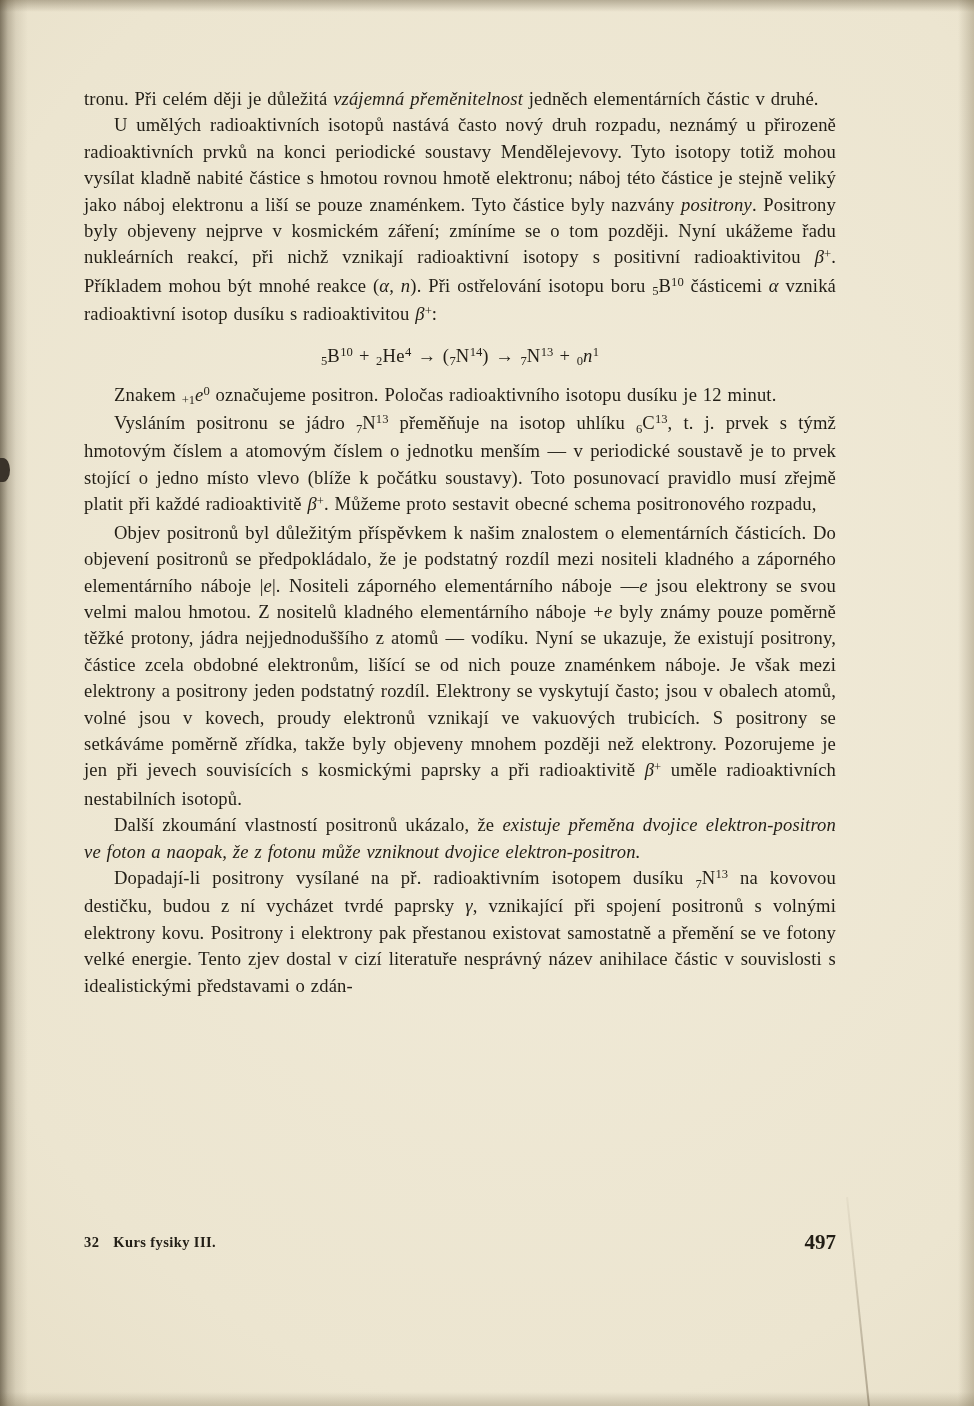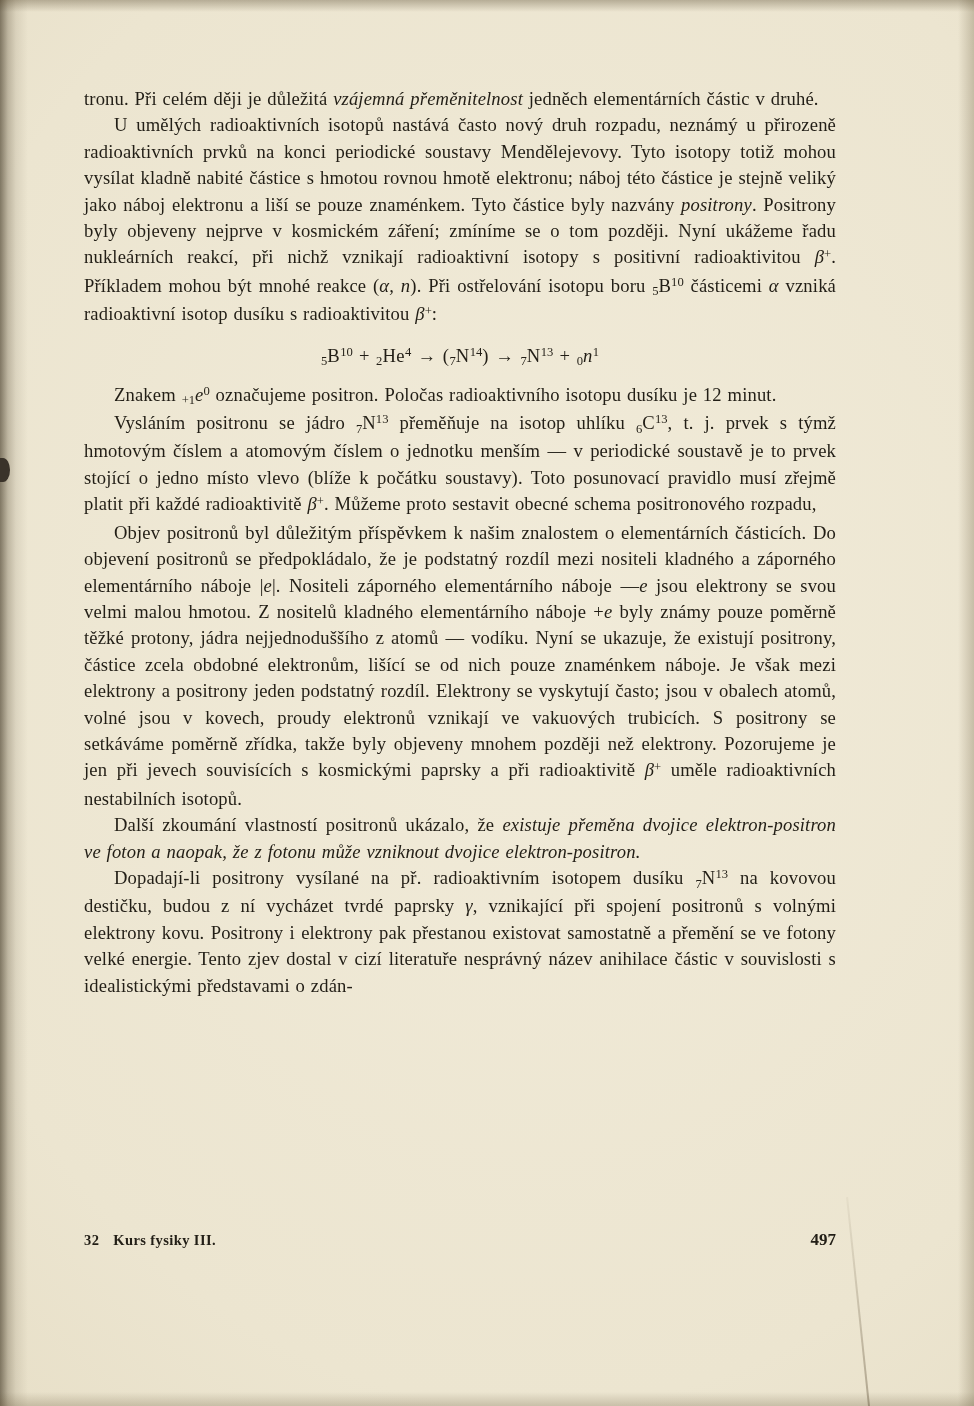--- a/index.html
+++ b/index.html
@@ -56,21 +56,21 @@
   .eq-line{line-height:23px;letter-spacing:0.5px;}
   .r-i{font-style:italic;}
   .r-sub{font-size:68%;position:relative;top:0.28em;letter-spacing:0;}
   .r-sup{font-size:68%;position:relative;top:-0.45em;letter-spacing:0;}
   .footer{
     position:absolute;left:84px;right:138px;top:1230px;
     display:flex;justify-content:space-between;align-items:center;
   }
   .footer-left{font-weight:bold;font-size:14.5px;letter-spacing:0.4px;}
   .footer-left .book-title{margin-left:14px;}
-  .footer-right{font-weight:bold;font-size:17px;}
+  .footer-right{font-weight:bold;font-size:21px;}
 </style>
 </head>
 <body>
 
 <div class="page">
 
   <div class="text-block">
     <p class="para"><span>tronu. Při celém ději je důležitá </span><span class="r-i">vzájemná přeměnitelnost</span><span> jedněch elementárních částic v druhé.</span></p>
     <p class="para indent"><span>U umělých radioaktivních isotopů nastává často nový druh rozpadu, neznámý u přirozeně radioaktivních prvků na konci periodické soustavy Mendělejevovy. Tyto isotopy totiž mohou vysílat kladně nabité částice s hmotou rovnou hmotě elektronu; náboj této částice je stejně veliký jako náboj elektronu a liší se pouze znaménkem. Tyto částice byly nazvány </span><span class="r-i">positrony</span><span>. Positrony byly objeveny nejprve v kosmickém záření; zmíníme se o tom později. Nyní ukážeme řadu nukleárních reakcí, při nichž vznikají radioaktivní isotopy s positivní radioaktivitou </span><span class="r-i">β</span><span class="r-sup">+</span><span>. Příkladem mohou být mnohé reakce (</span><span class="r-i">α, n</span><span>). Při ostřelování isotopu boru </span><span class="r-sub">5</span><span>B</span><span class="r-sup">10</span><span> částicemi </span><span class="r-i">α</span><span> vzniká radioaktivní isotop dusíku s radioaktivitou </span><span class="r-i">β</span><span class="r-sup">+</span><span>:</span></p>
 

